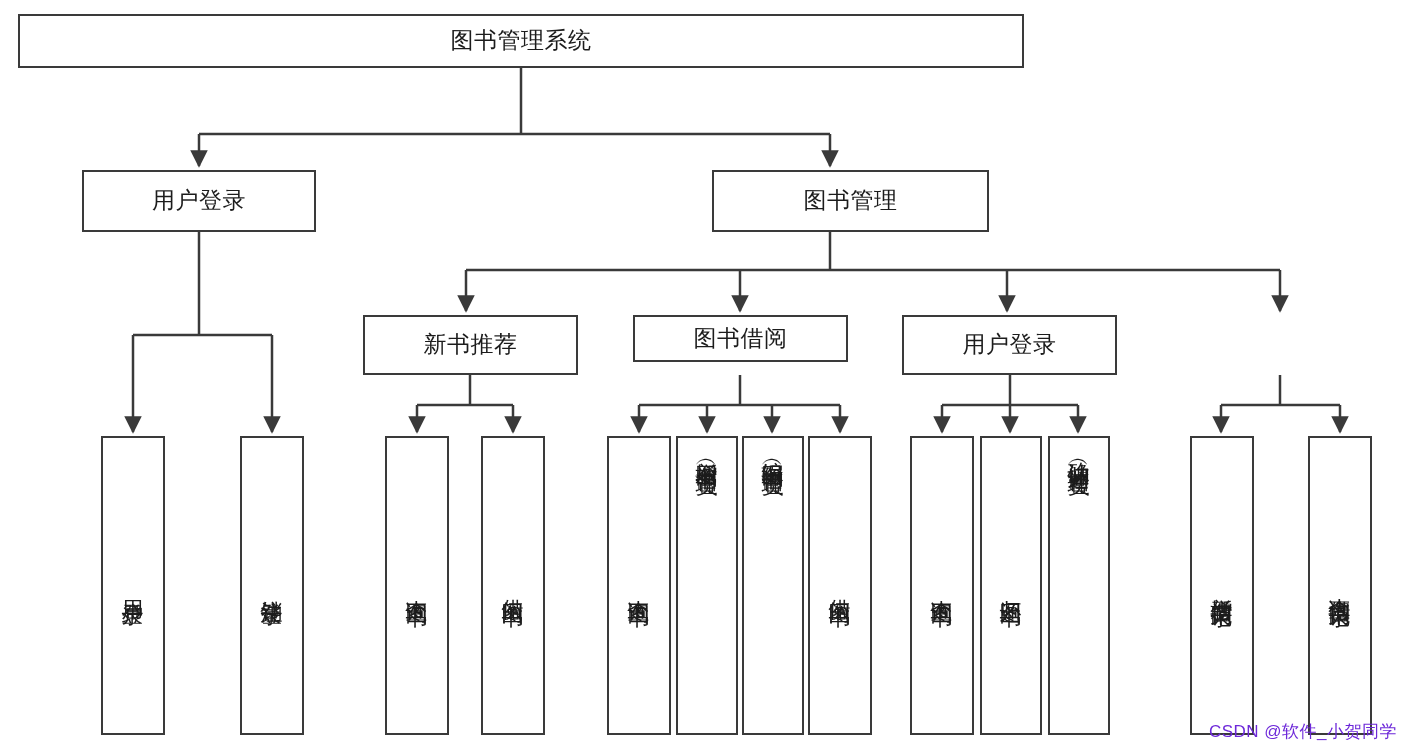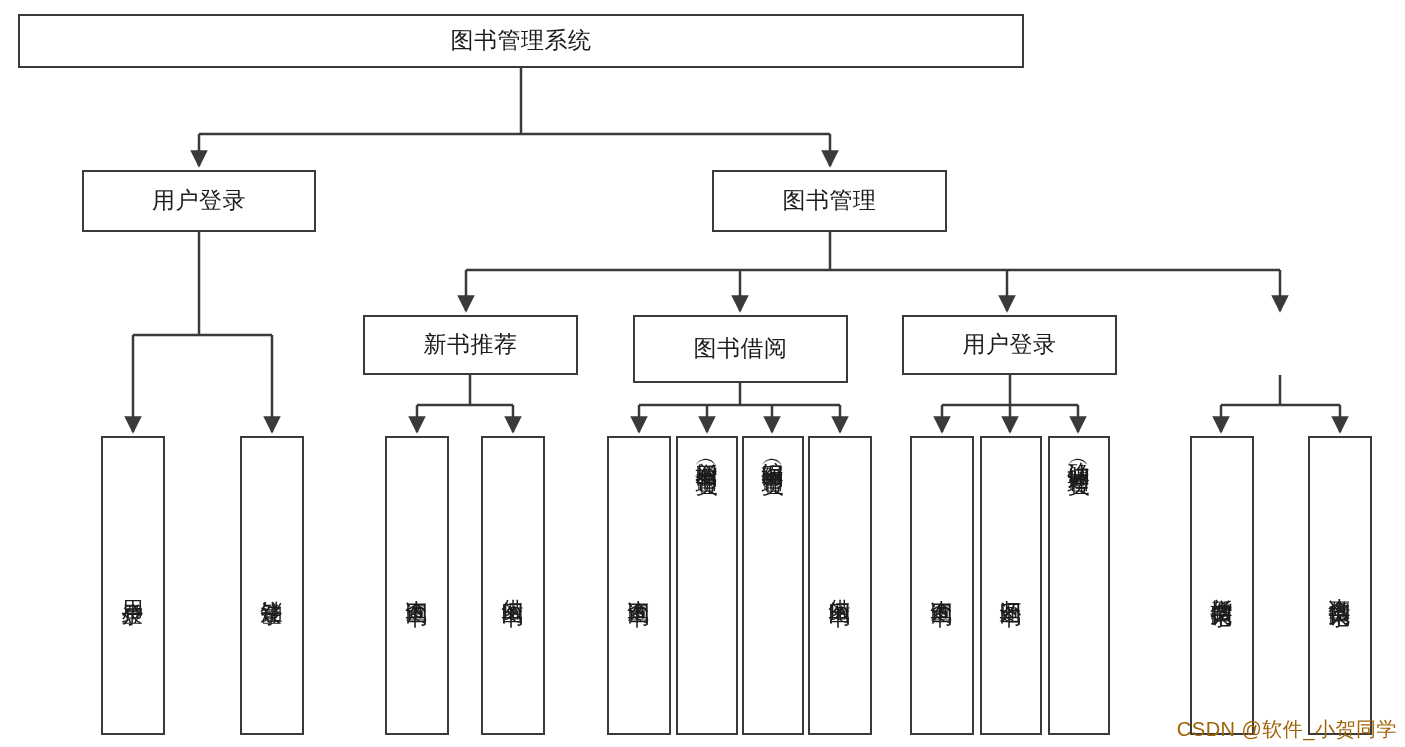--- a/index.html
+++ b/index.html
@@ -61,22 +61,22 @@
     max-height: 100%;
   }
   .node.v.mid {
     align-items: center;
     padding-top: 0;
   }
   #watermark {
     position: absolute;
     right: 8px;
     bottom: 4px;
-    font-size: 20px;
-    color: #a16207;
+    font-size: 17px;
+    color: #6d28d9;
     white-space: nowrap;
     letter-spacing: 0.5px;
   }
 </style>
 </head>
 <body>
 
 <div id="canvas">
 
   <svg id="edges" viewBox="0 0 1405 747">
@@ -132,28 +132,28 @@
     </g>
   </svg>
 
   <div class="node root" style="left:18px; top:14px; width:1006px; height:54px;">
     <span class="label">图书管理系统</span>
   </div>
 
   <div class="node h" style="left:82px; top:170px; width:234px; height:62px;">
     <span class="label">用户登录</span>
   </div>
-  <div class="node h" style="left:712px; top:170px; width:235px; height:62px;">
+  <div class="node h" style="left:712px; top:170px; width:277px; height:62px;">
     <span class="label">图书管理</span>
   </div>
 
   <div class="node h" style="left:363px; top:315px; width:215px; height:60px;">
     <span class="label">新书推荐</span>
   </div>
-  <div class="node h" style="left:633px; top:315px; width:215px; height:68px;">
+  <div class="node h" style="left:633px; top:315px; width:215px; height:47px;">
     <span class="label">图书借阅</span>
   </div>
   <div class="node h" style="left:902px; top:315px; width:215px; height:60px;">
     <span class="label">用户登录</span>
   </div>
 
   <div class="node v mid" style="left:101px; top:436px; width:64px; height:299px;">
     <span class="label">用户登录</span>
   </div>
   <div class="node v mid" style="left:240px; top:436px; width:64px; height:299px;">

